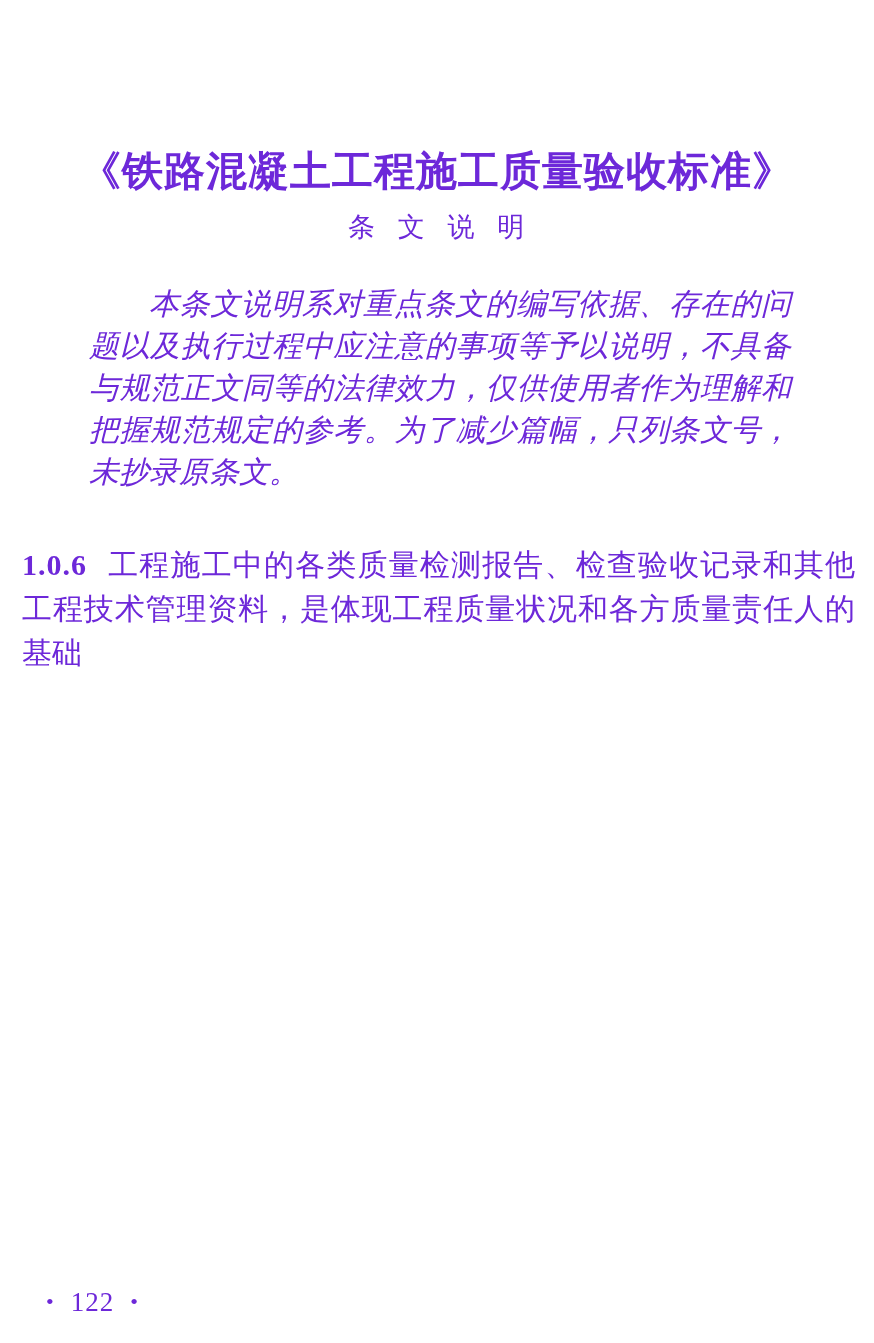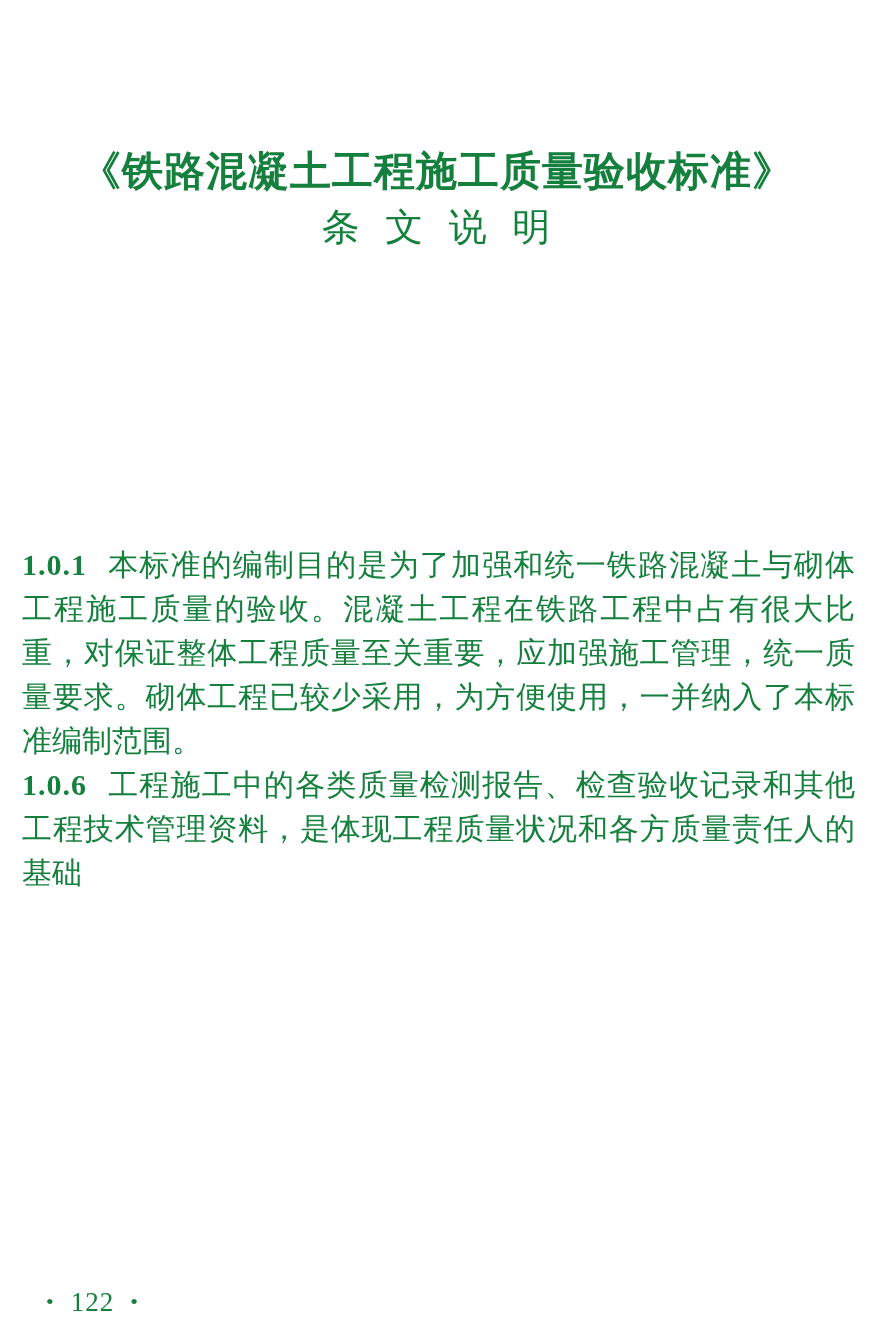--- a/index.html
+++ b/index.html
@@ -6,21 +6,21 @@
     margin: 0;
     padding: 0;
     background: #e8e8e8;
   }
   .page {
     position: relative;
     width: 874px;
     height: 1343px;
     margin: 0 auto;
     background: #ffffff;
-    color: #15803d;
+    color: #6d28d9;
     font-family: "Liberation Serif", "DejaVu Serif", serif;
     overflow: hidden;
   }
   .title {
     position: absolute;
     top: 146px;
     left: 0;
     right: 0;
     margin: 0;
     text-align: center;
@@ -29,21 +29,21 @@
     font-weight: bold;
     letter-spacing: 1px;
   }
   .subtitle {
     position: absolute;
     top: 202px;
     left: 0;
     right: 0;
     margin: 0;
     text-align: center;
-    font-size: 38px;
+    font-size: 27px;
     line-height: 50px;
     font-weight: normal;
     word-spacing: 12px;
     letter-spacing: 2px;
   }
   .preface {
     position: absolute;
     top: 283px;
     left: 89px;
     width: 702px;
@@ -89,26 +89,24 @@
 </style>
 </head>
 <body>
 
 <div class="page">
 
   <h1 class="title">《铁路混凝土工程施工质量验收标准》</h1>
 
   <h2 class="subtitle">条 文 说 明</h2>
 
+  <p class="preface">本条文说明系对重点条文的编写依据、存在的问题以及执行过程中应注意的事项等予以说明，不具备与规范正文同等的法律效力，仅供使用者作为理解和把握规范规定的参考。为了减少篇幅，只列条文号，未抄录原条文。</p>
 
   <div class="clauses">
 
-    <p class="clause">
-      <span class="num">1.0.1</span><span class="txt">本标准的编制目的是为了加强和统一铁路混凝土与砌体工程施工质量的验收。混凝土工程在铁路工程中占有很大比重，对保证整体工程质量至关重要，应加强施工管理，统一质量要求。砌体工程已较少采用，为方便使用，一并纳入了本标准编制范围。</span>
-    </p>
 
 
 
     <p class="clause">
       <span class="num">1.0.6</span><span class="txt">工程施工中的各类质量检测报告、检查验收记录和其他工程技术管理资料，是体现工程质量状况和各方质量责任人的基础</span>
     </p>
 
   </div>
 
   <div class="footer">

